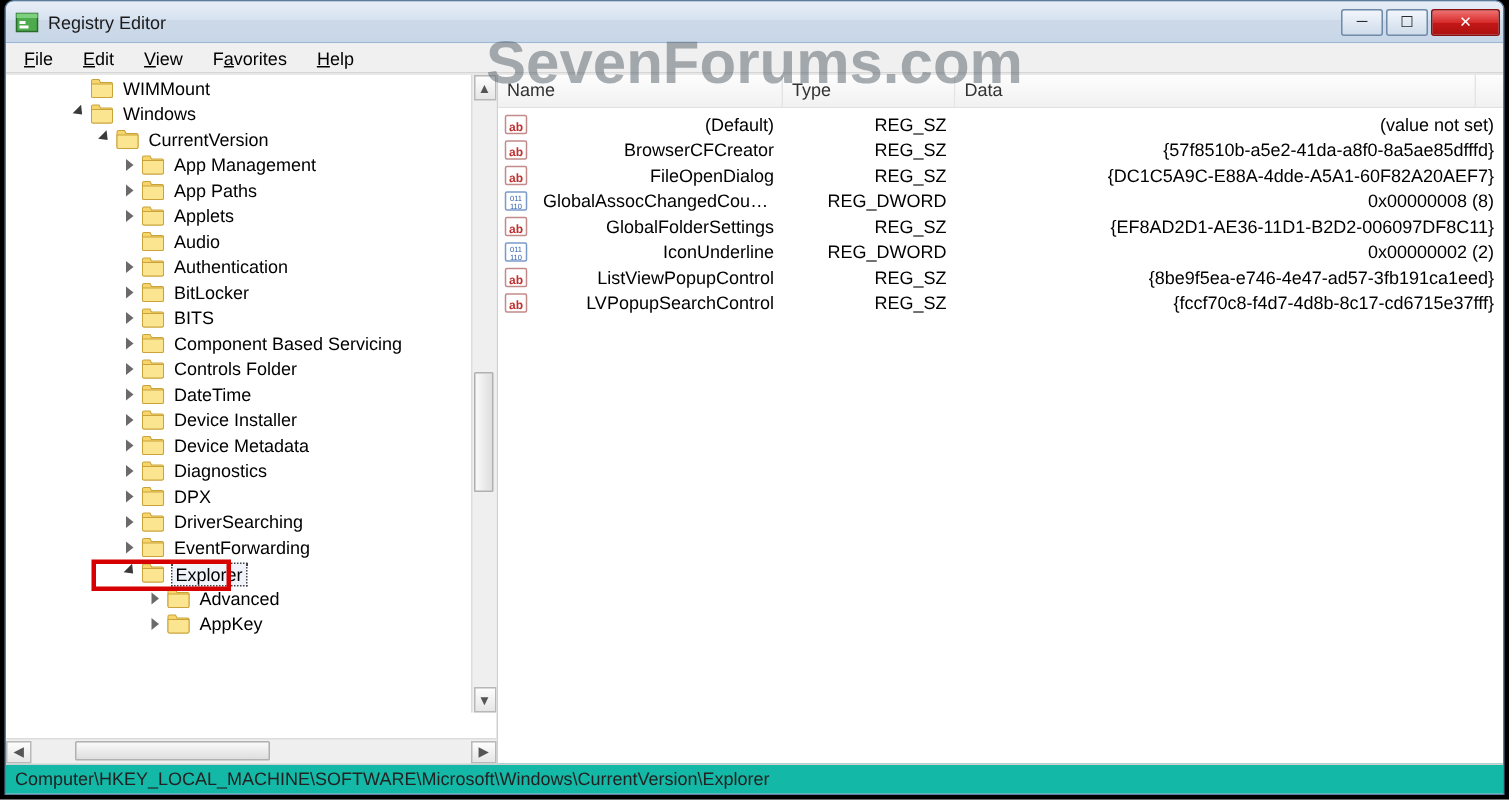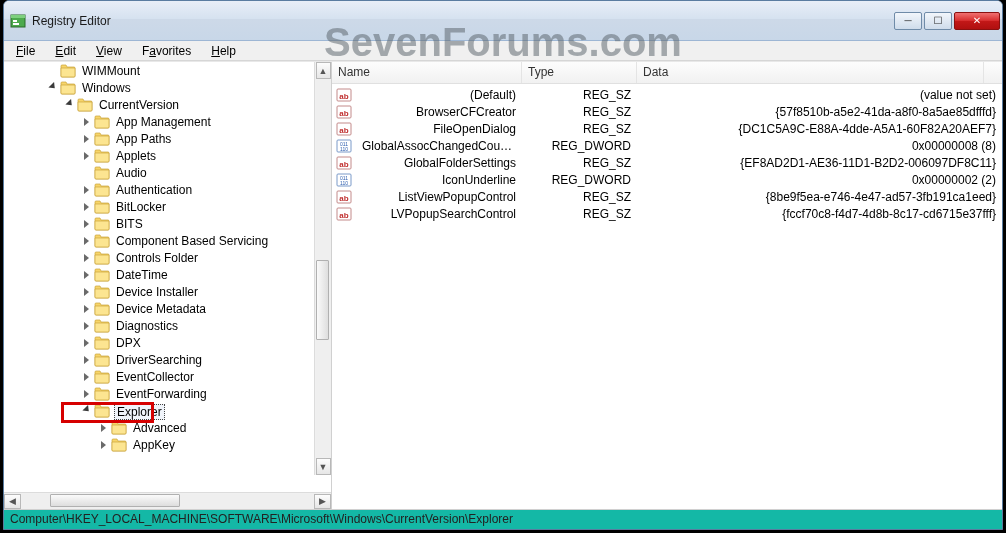--- a/index.html
+++ b/index.html
@@ -16,21 +16,21 @@
   position: absolute;
   left: 3px; top: 0; right: 3px; bottom: 3px;
   background: #fff;
   border: 1px solid #5a7ca0;
   border-radius: 6px 6px 0 0;
   display: flex;
   flex-direction: column;
   box-shadow: 0 0 0 3px rgba(0,0,0,0.2);
 }
 .titlebar {
-  height: 40px;
+  height: 28px;
   background: linear-gradient(to bottom, #e8eef7 0%, #d6e2f0 45%, #cdd9e8 46%, #c8d7e8 100%);
   border-bottom: 1px solid #9db6d4;
   display: flex;
   align-items: center;
   padding: 0 2px 0 6px;
   border-radius: 5px 5px 0 0;
 }
 .titlebar .app-icon { width: 16px; height: 16px; margin-right: 6px; }
 .titlebar .title { flex: 1; color: #1a1a1a; font-size: 12px; }
 .winbtns { display: flex; gap: 2px; }
@@ -282,29 +282,20 @@
               </svg>
               <span class="node-label">DriverSearching</span>
             </div>
             <div class="tree-row">
               <span class="spacer" style="width: 76px;"></span>
               <span class="expander collapsed"></span>
               <svg class="folder-icon" viewBox="0 0 16 14">
                 <path d="M1 3 L1 12 Q1 13 2 13 L14 13 Q15 13 15 12 L15 4 Q15 3 14 3 L7 3 L6 1 L2 1 Q1 1 1 2 Z" fill="#f7d56a" stroke="#c9a33a" stroke-width="0.7"></path>
                 <path d="M1 4 L15 4 L15 12 Q15 13 14 13 L2 13 Q1 13 1 12 Z" fill="#fce591" stroke="#caa43b" stroke-width="0.7"></path>
               </svg>
-              <span class="node-label">EventCollector</span>
-            </div>
-            <div class="tree-row">
-              <span class="spacer" style="width: 76px;"></span>
-              <span class="expander collapsed"></span>
-              <svg class="folder-icon" viewBox="0 0 16 14">
-                <path d="M1 3 L1 12 Q1 13 2 13 L14 13 Q15 13 15 12 L15 4 Q15 3 14 3 L7 3 L6 1 L2 1 Q1 1 1 2 Z" fill="#f7d56a" stroke="#c9a33a" stroke-width="0.7"></path>
-                <path d="M1 4 L15 4 L15 12 Q15 13 14 13 L2 13 Q1 13 1 12 Z" fill="#fce591" stroke="#caa43b" stroke-width="0.7"></path>
-              </svg>
               <span class="node-label">EventForwarding</span>
             </div>
             <div class="tree-row highlight-row">
               <span class="spacer" style="width: 76px;"></span>
               <span class="expander expanded"></span>
               <svg class="folder-icon" viewBox="0 0 16 14">
                 <path d="M1 3 L1 12 Q1 13 2 13 L14 13 Q15 13 15 12 L15 4 Q15 3 14 3 L7 3 L6 1 L2 1 Q1 1 1 2 Z" fill="#f7d56a" stroke="#c9a33a" stroke-width="0.7"></path>
                 <path d="M1 4 L15 4 L15 12 Q15 13 14 13 L2 13 Q1 13 1 12 Z" fill="#fce591" stroke="#caa43b" stroke-width="0.7"></path>
               </svg>
               <span class="node-label selected">Explorer</span>

